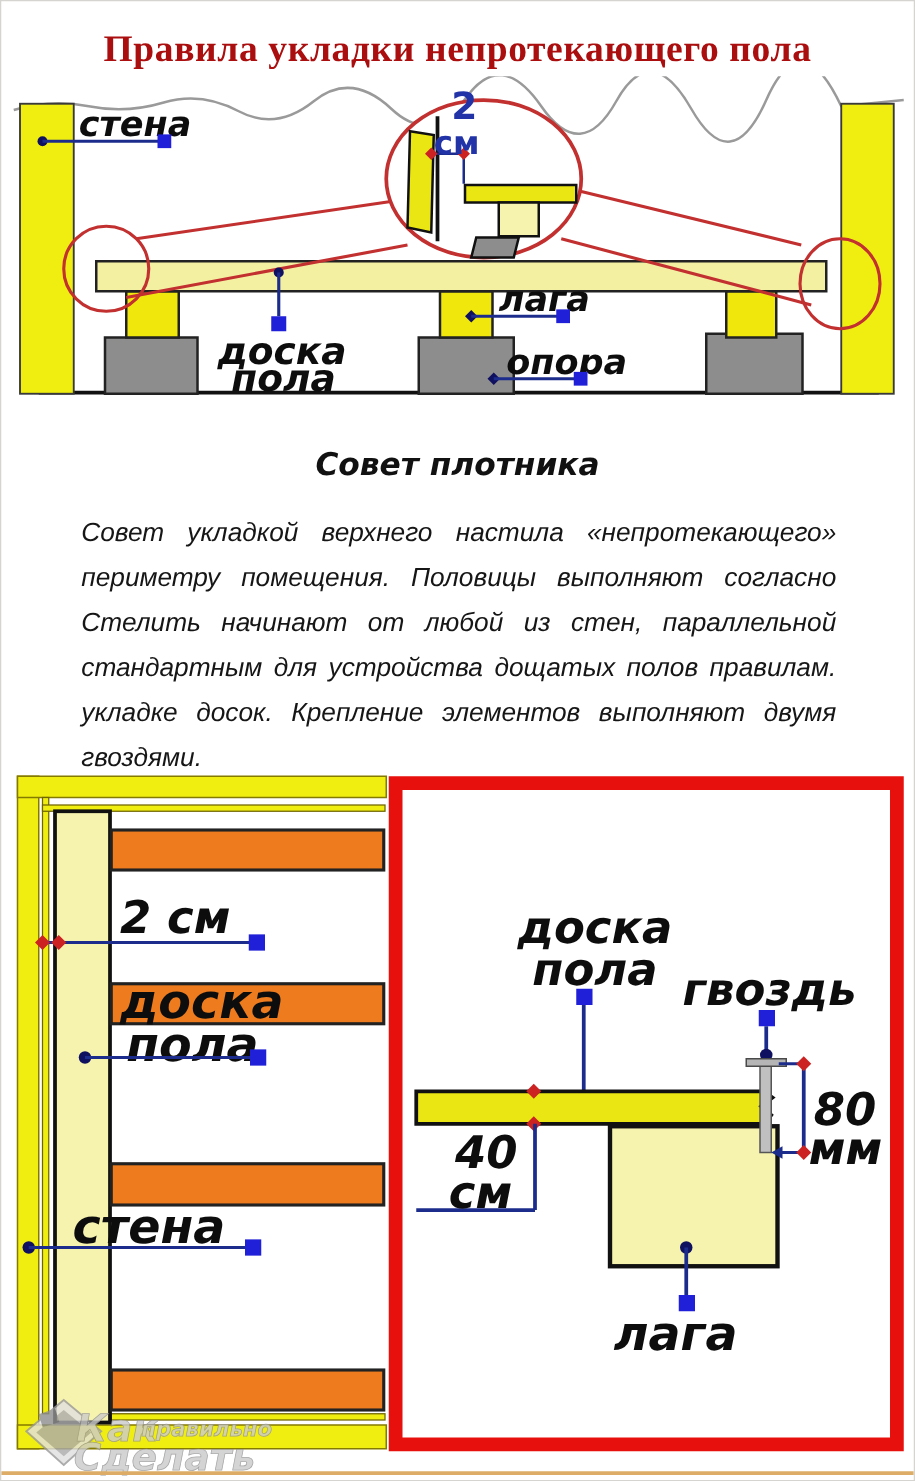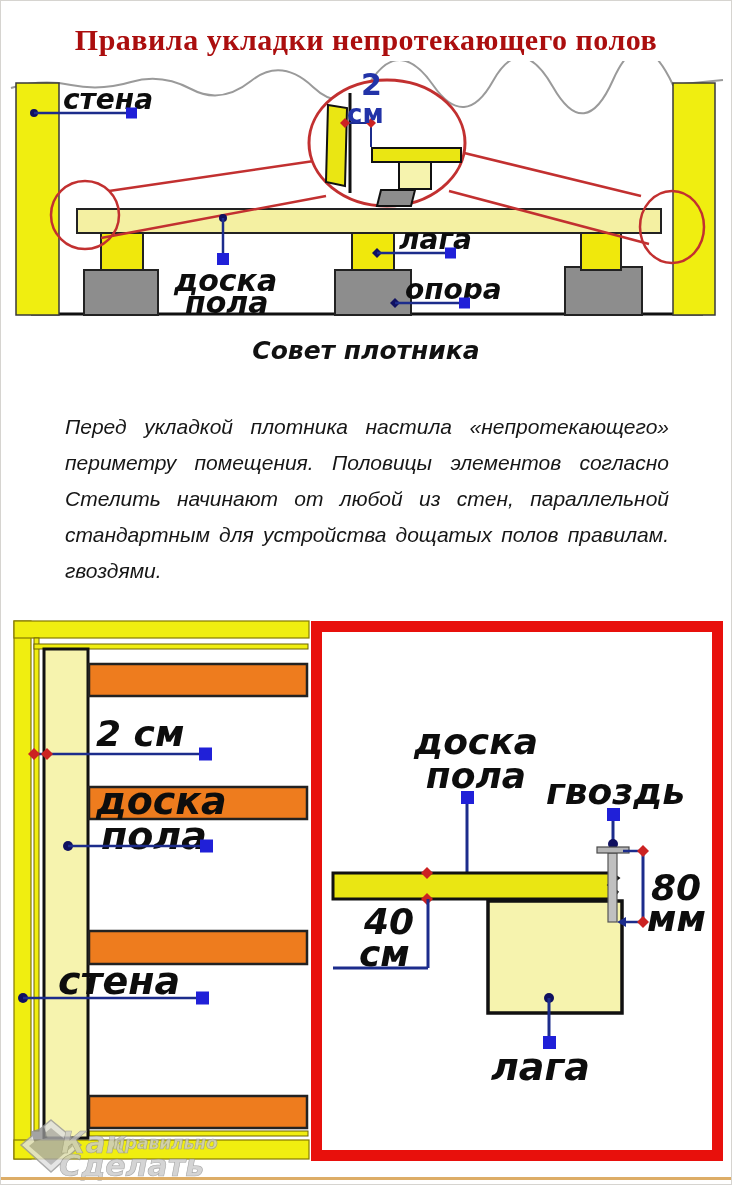--- a/index.html
+++ b/index.html
@@ -2,21 +2,21 @@
 <html><head>
 <meta charset="utf-8">
 <style>
   html,body{margin:0;padding:0;background:#ffffff;}
   #page{position:relative;width:732px;height:1185px;background:#ffffff;
         border:1px solid #d6d4d0;box-sizing:border-box;overflow:hidden;
         font-family:"Liberation Sans",sans-serif;}
   .title{position:absolute;top:22px;left:0;width:100%;text-align:center;
          font-family:"Liberation Serif",serif;font-weight:bold;font-size:30px;
          color:#ab0e0e;letter-spacing:.5px;}
-  .advice-head{position:absolute;top:335px;left:0;width:100%;text-align:center;
+  .advice-head{position:absolute;top:356px;left:0;width:100%;text-align:center;
          font-family:"DejaVu Sans",sans-serif;font-style:italic;font-weight:bold;
          font-size:25px;color:#111;}
   .advice{position:absolute;top:408px;left:64px;width:604px;
          font-family:"Liberation Sans",sans-serif;font-style:italic;
          font-size:21px;color:#161616;}
   .advice-line{line-height:36px;text-align:justify;text-align-last:justify;white-space:normal;}
   .advice-line.last{text-align-last:left;}
   svg{position:absolute;left:0;}
   #svg-top{top:60px;}
   #svg-bottom{top:615px;}
@@ -25,21 +25,21 @@
   .blue-num{font-family:"DejaVu Sans",sans-serif;font-weight:bold;fill:#2233a8;}
   .wm-txt{font-family:"DejaVu Sans",sans-serif;font-style:italic;font-weight:bold;
           fill:#cbcbcb;stroke:#949494;stroke-width:.6;}
   .bottom-rule{position:absolute;left:0;top:1176px;width:100%;height:3px;background:#ddad67;}
 </style>
 </head>
 <body>
 
 <div id="page">
 
-  <div class="title">Правила укладки непротекающего полов</div>
+  <div class="title">Правила укладки непротекающего пола</div>
 
   <svg id="svg-top" width="732" height="270" viewBox="0 0 732 270">
 
     <path d="M10,27 Q40,18 70,24 T130,21 T190,28 T250,20 T312,26 T372,17 T432,24 T492,20 T552,26 T612,19 T672,24 L722,19" fill="none" stroke="#9a9a9a" stroke-width="2"></path>
 
     <line x1="30" y1="253" x2="702" y2="253" stroke="#111" stroke-width="3"></line>
 
     <rect x="15" y="22" width="43" height="232" fill="#f0ee10" stroke="#3a3a3a" stroke-width="1.5"></rect>
     <rect x="672" y="22" width="42" height="232" fill="#f0ee10" stroke="#3a3a3a" stroke-width="1.5"></rect>
 
@@ -103,24 +103,25 @@
     <g>
       <text x="404" y="238" class="lbl lbl28">опора</text>
       <polygon points="394,237 399,242 394,247 389,242" fill="#101060"></polygon>
       <line x1="394" y1="242" x2="463" y2="242" stroke="#1c2c8c" stroke-width="2.5"></line>
       <rect x="458" y="236.5" width="11" height="11" fill="#2020d8"></rect>
     </g>
   </svg>
 
   <div class="advice-head">Совет плотника</div>
   <div class="advice">
-    <div class="advice-line">Перед укладкой плотника настила «непротекающего»</div>
-    <div class="advice-line">периметру помещения. Половицы элементов согласно</div>
+    <div class="advice-line">Совет укладкой верхнего настила «непротекающего»</div>
+    <div class="advice-line">периметру помещения. Половицы выполняют согласно</div>
     <div class="advice-line">Стелить начинают от любой из стен, параллельной</div>
     <div class="advice-line">стандартным для устройства дощатых полов правилам.</div>
+    <div class="advice-line">укладке досок. Крепление элементов выполняют двумя</div>
     <div class="advice-line last">гвоздями.</div>
   </div>
 
   <svg id="svg-bottom" width="732" height="570" viewBox="0 0 732 570">
 
     <g>
       <rect x="13" y="5" width="17" height="538" fill="#f0ee10" stroke="#857a00" stroke-width="1.2"></rect>
       <rect x="13" y="5" width="295" height="17" fill="#f0ee10" stroke="#857a00" stroke-width="1.2"></rect>
       <rect x="13" y="524" width="295" height="19" fill="#f0ee10" stroke="#857a00" stroke-width="1.2"></rect>
       <rect x="33" y="22" width="5" height="493" fill="#f0ee10" stroke="#6e6400" stroke-width="1"></rect>

